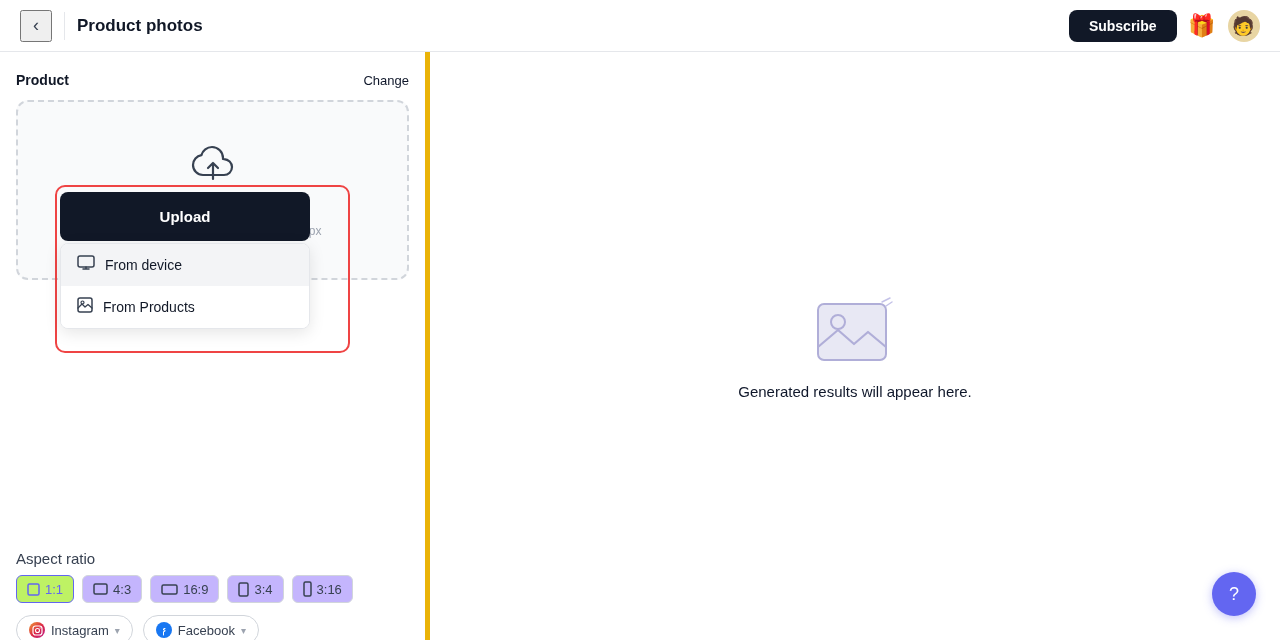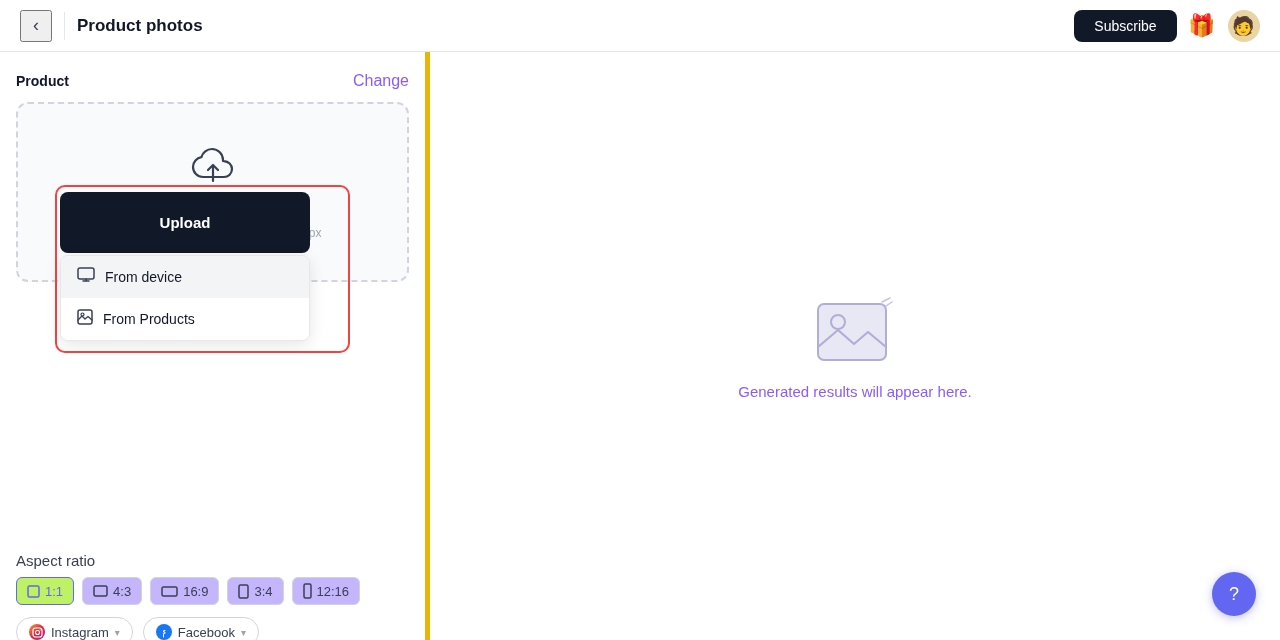--- a/index.html
+++ b/index.html
@@ -12,50 +12,50 @@
     }
     .header-back {
       width: 32px; height: 32px; display: flex; align-items: center; justify-content: center;
       cursor: pointer; color: #374151; font-size: 18px;
     }
     .header-divider { width: 1px; height: 28px; background: #e5e7eb; margin: 0 12px; }
     .header-title { font-size: 17px; font-weight: 600; color: #111827; flex: 1; }
     .header-actions { display: flex; align-items: center; gap: 12px; }
     .subscribe-btn {
       background: #111827; color: #fff; border: none; border-radius: 8px;
-      padding: 8px 20px; font-size: 14px; font-weight: 400; cursor: pointer;
+      padding: 8px 20px; font-size: 14px; font-weight: 700; cursor: pointer;
     }
     .gift-icon { font-size: 22px; color: #374151; cursor: pointer; }
     .avatar { width: 32px; height: 32px; border-radius: 50%; background: #e8d5a3; display: flex; align-items: center; justify-content: center; font-size: 18px; cursor: pointer; }
 
     
     .main { display: flex; flex: 1; overflow: hidden; }
 
     
     .left-panel { width: 430px; flex-shrink: 0; border-right: 5px solid #eab308; padding: 20px 16px; overflow-y: auto; position: relative; }
 
     .section-header { display: flex; justify-content: space-between; align-items: center; margin-bottom: 12px; }
     .section-title { font-size: 14px; font-weight: 600; color: #111827; }
-    .change-btn { font-size: 16px; color: #8b5cf6; cursor: pointer; background: none; border: none; }
+    .change-btn { font-size: 13px; color: #0f172a; cursor: pointer; background: none; border: none; }
 
     
     .upload-area {
       border: 2px dashed #d1d5db; border-radius: 12px; padding: 30px 20px;
       display: flex; flex-direction: column; align-items: center; gap: 8px;
       background: #f9fafb; position: relative; min-height: 180px; justify-content: center;
     }
     .cloud-icon { font-size: 42px; color: #374151; }
     .upload-hint { font-size: 13px; color: #374151; }
     .upload-hint-sub { font-size: 12px; color: #9ca3af; }
 
     
     .upload-btn-wrapper { position: absolute; left: 60px; top: 140px; z-index: 20; }
     .upload-btn {
       display: block; width: 250px; background: #111827; color: #fff; border: none;
-      border-radius: 8px; padding: 22px 0; font-size: 15px; font-weight: 600;
+      border-radius: 8px; padding: 16px 0; font-size: 15px; font-weight: 600;
       cursor: pointer; text-align: center;
     }
 
     
     .upload-dropdown {
       width: 250px; background: #fff; border: 1px solid #e5e7eb; border-radius: 8px;
       box-shadow: 0 4px 16px rgba(0,0,0,0.10); margin-top: 2px; overflow: hidden;
     }
     .dropdown-item {
       display: flex; align-items: center; gap: 10px; padding: 11px 16px;
@@ -91,21 +91,21 @@
       font-size: 13px; color: #374151; cursor: pointer;
     }
     .social-icon { width: 16px; height: 16px; border-radius: 50%; display: inline-flex; align-items: center; justify-content: center; font-size: 11px; }
     .instagram-icon { background: linear-gradient(135deg, #f09433, #e6683c, #dc2743, #cc2366, #bc1888); color: #fff; }
     .facebook-icon { background: #1877f2; color: #fff; }
     .chevron { font-size: 10px; color: #9ca3af; }
 
     
     .right-panel { flex: 1; display: flex; align-items: center; justify-content: center; flex-direction: column; gap: 16px; }
     .placeholder-img { width: 90px; height: 75px; position: relative; }
-    .placeholder-text { font-size: 15px; color: #8b5cf6; }
+    .placeholder-text { font-size: 15px; color: #0f172a; }
 
     
     .help-btn {
       position: fixed; bottom: 24px; right: 24px; width: 44px; height: 44px;
       background: #6366f1; border-radius: 50%; display: flex; align-items: center;
       justify-content: center; color: #fff; font-size: 18px; cursor: pointer;
       border: none; box-shadow: 0 2px 10px rgba(99,102,241,0.4);
     }
   </style>
 </head>
@@ -193,21 +193,21 @@
         <button class="aspect-btn">
           <svg width="11" height="15" viewBox="0 0 11 15">
               <rect x="1" y="1" width="9" height="13" rx="1.5" stroke="#374151" stroke-width="1.5" fill="none"></rect>
             </svg>
           <span>3:4</span>
         </button>
         <button class="aspect-btn">
           <svg width="9" height="16" viewBox="0 0 9 16">
               <rect x="1" y="1" width="7" height="14" rx="1.5" stroke="#374151" stroke-width="1.5" fill="none"></rect>
             </svg>
-          <span>12:16</span>
+          <span>3:16</span>
         </button>
       </div>
     </div>
 
     <div class="social-row">
       <button class="social-btn">
         <span class="social-icon instagram-icon">
           <svg width="11" height="11" viewBox="0 0 11 11" fill="none">
             <rect x="1" y="1" width="9" height="9" rx="2.5" stroke="#fff" stroke-width="1.2" fill="none"></rect>
             <circle cx="5.5" cy="5.5" r="2" stroke="#fff" stroke-width="1.1" fill="none"></circle>

